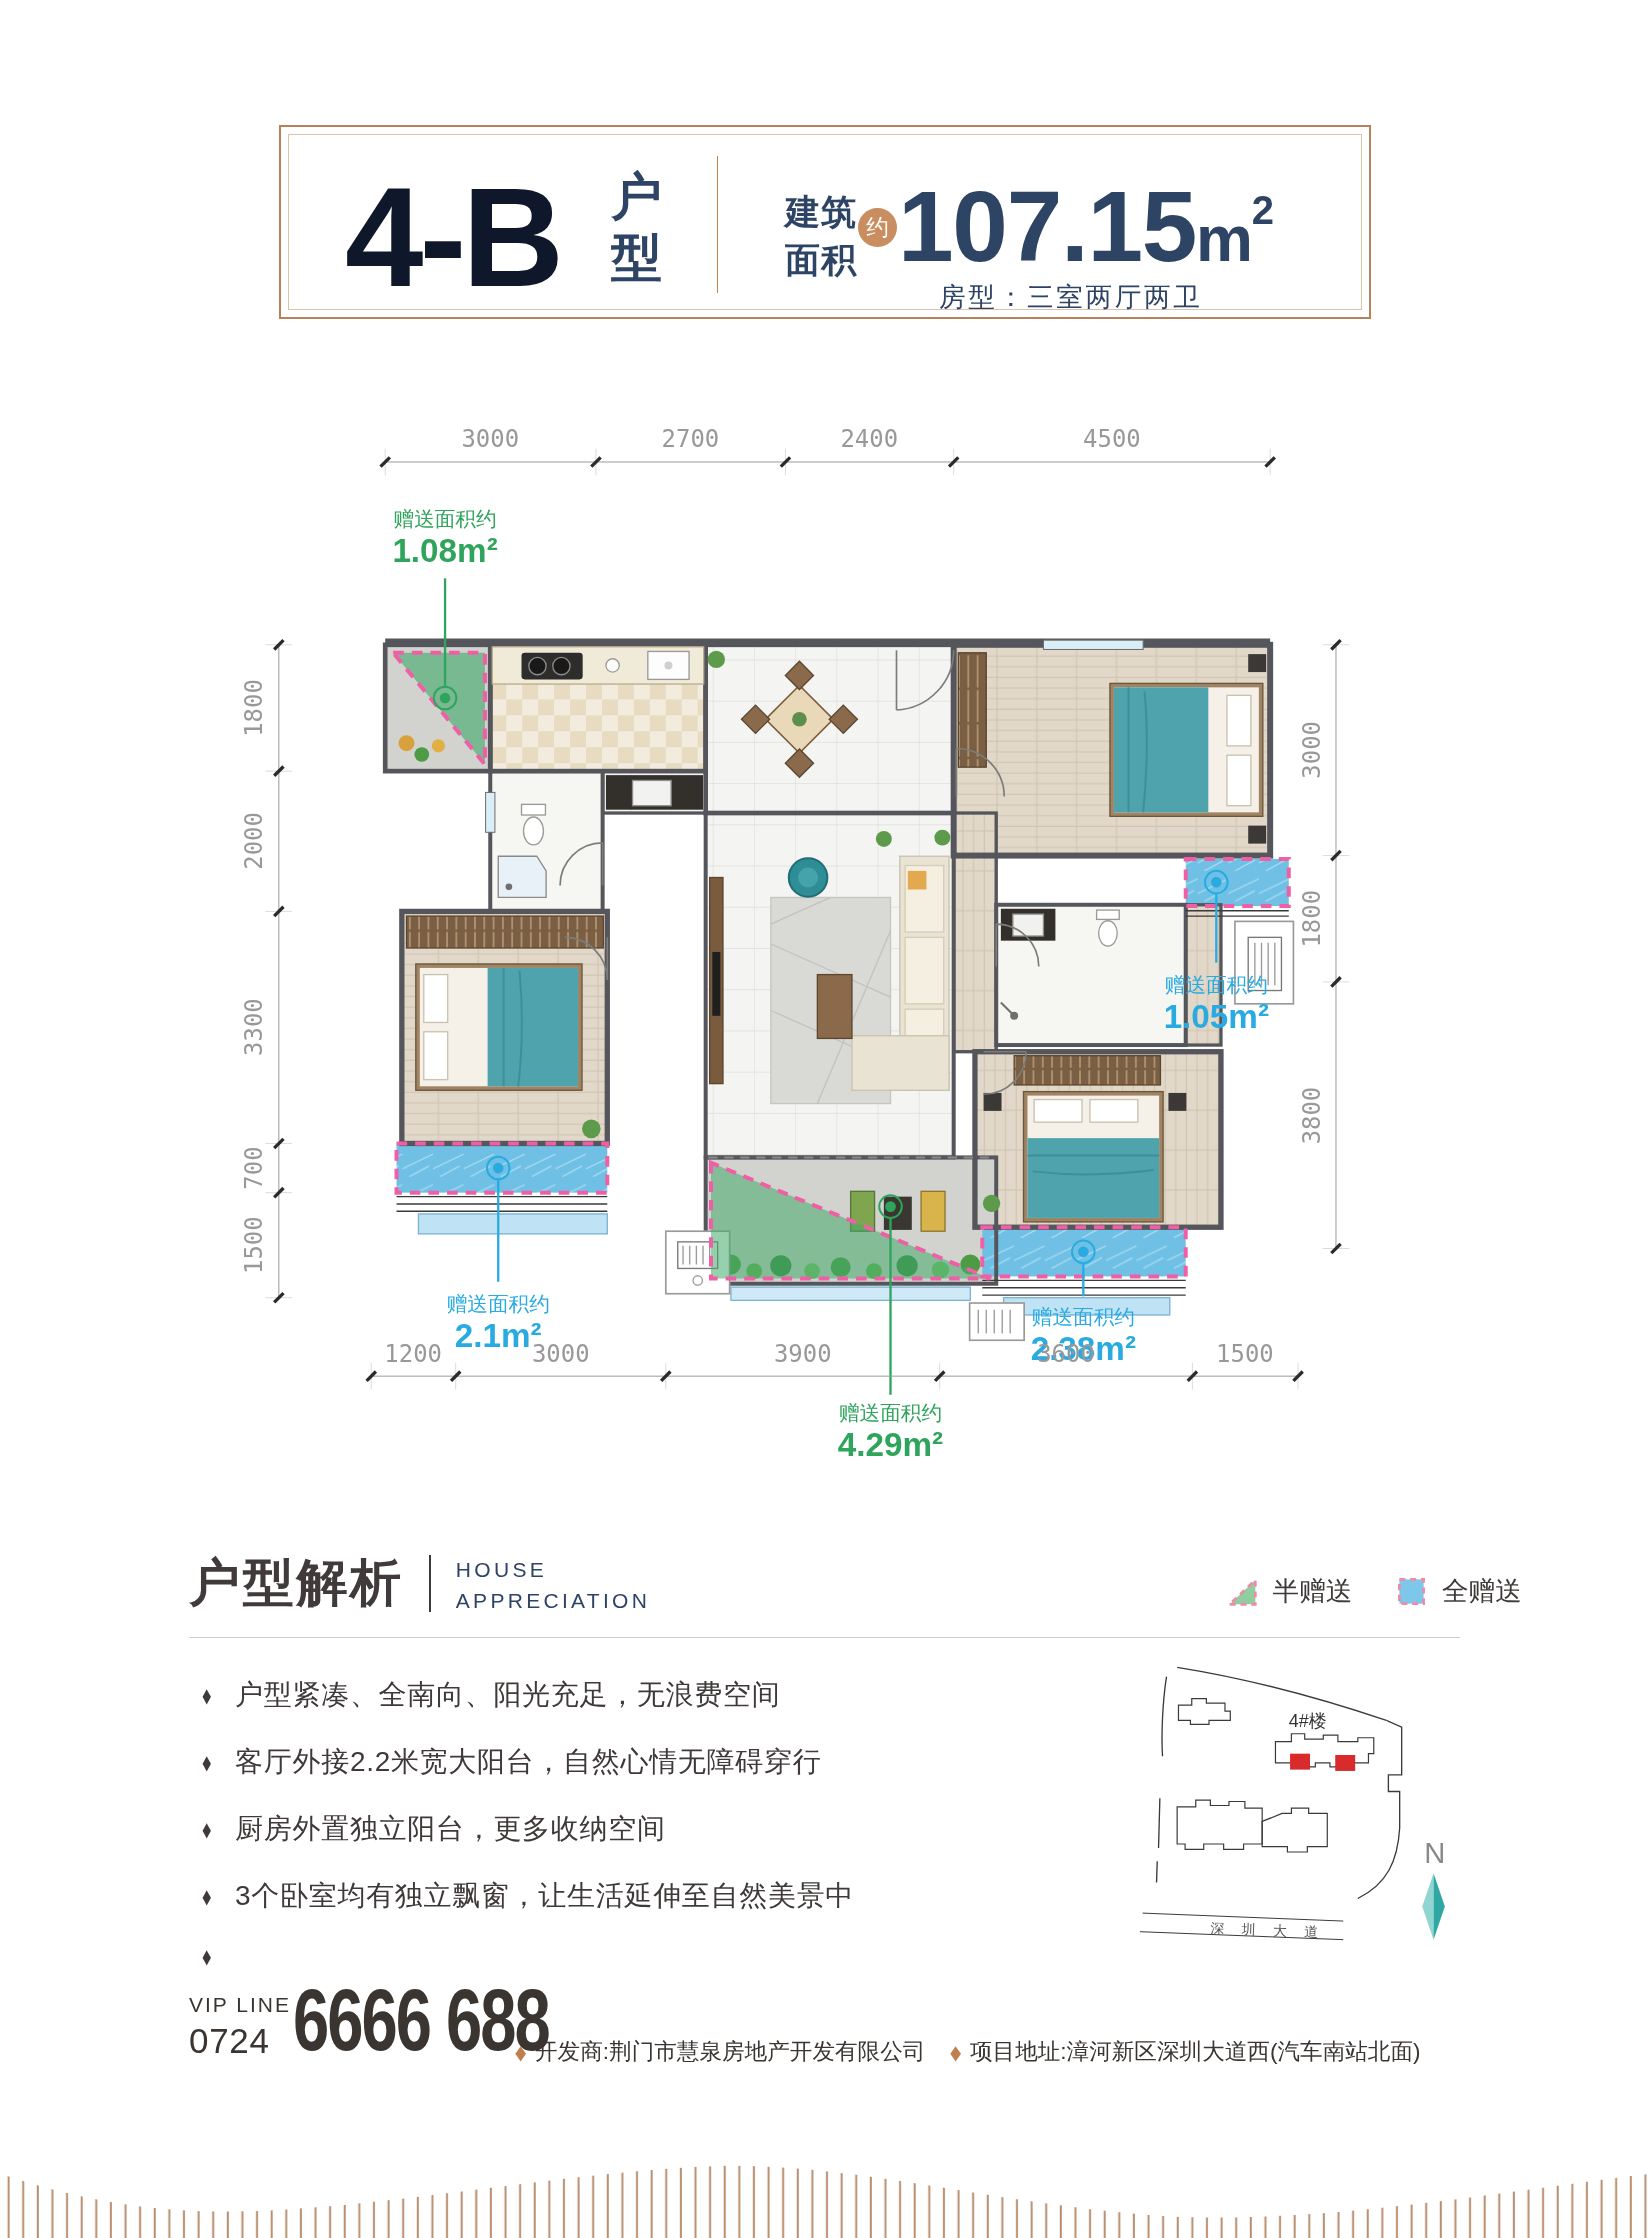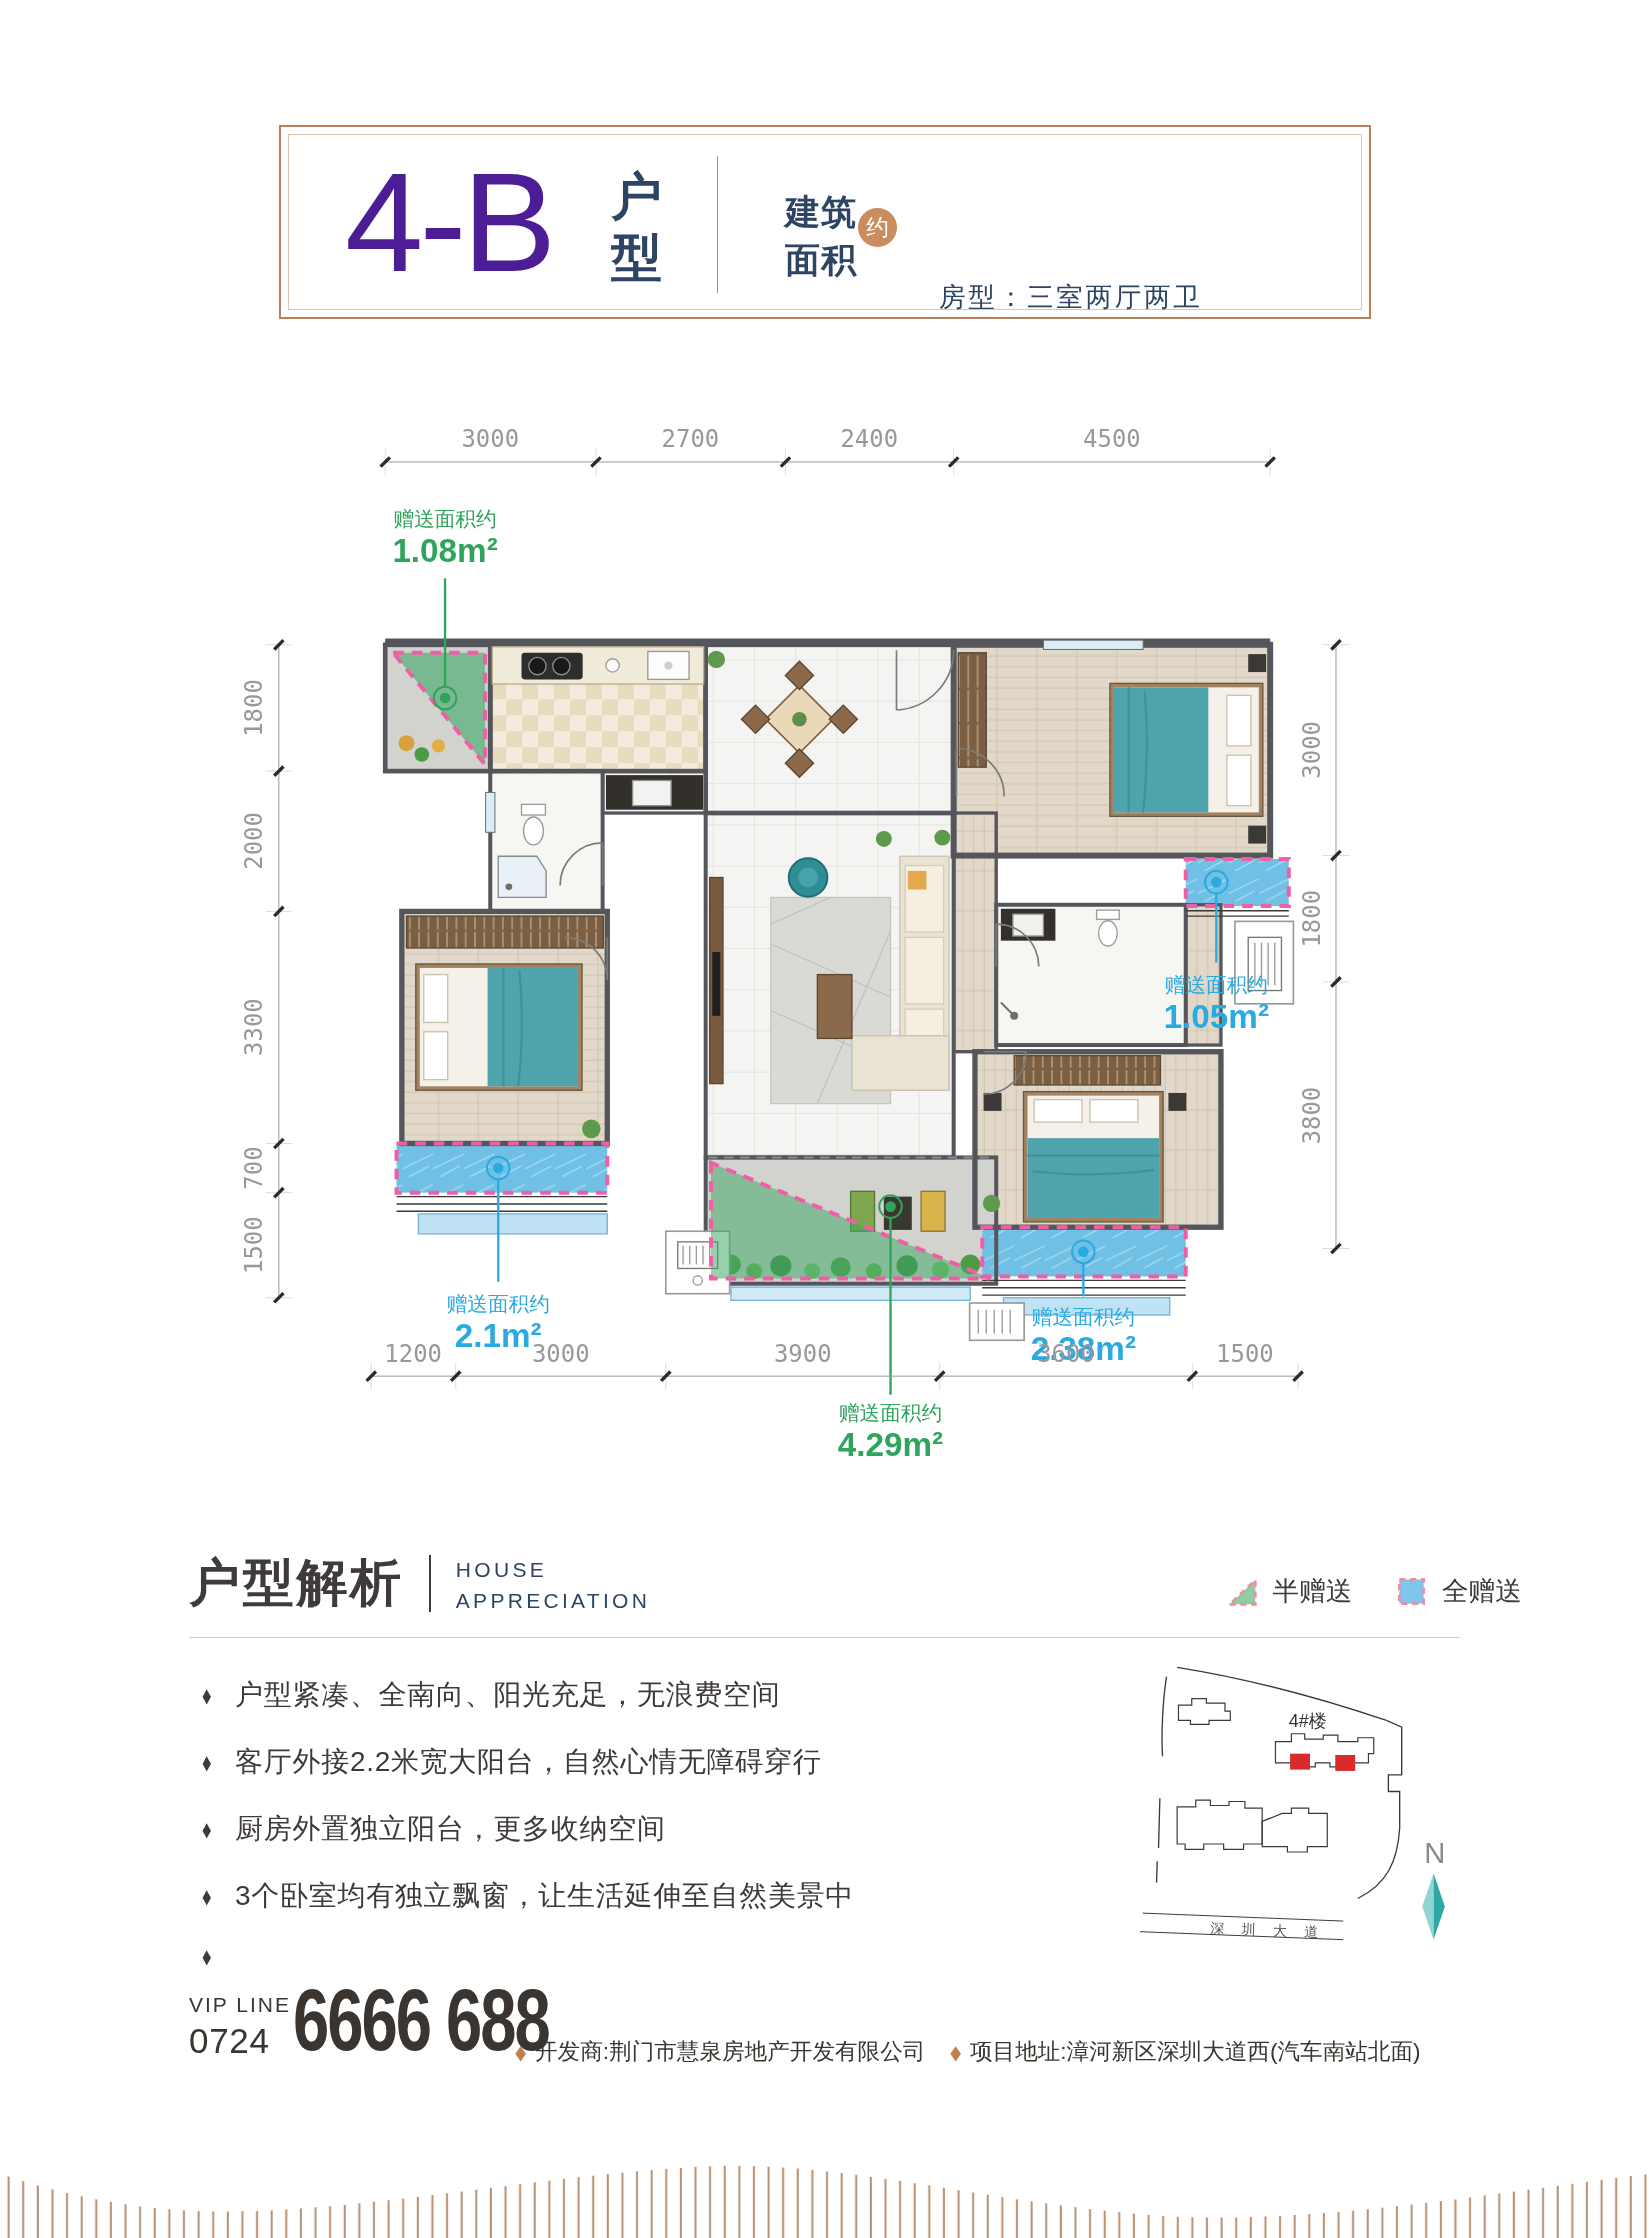--- a/index.html
+++ b/index.html
@@ -3,21 +3,21 @@
 <meta charset="utf-8">
 <style>
   html,body{margin:0;padding:0;background:#ffffff;}
   .page{position:relative;width:1650px;height:2239px;background:#fff;overflow:hidden;
         font-family:"Liberation Sans", sans-serif;color:#3a3530;}
   .abs{position:absolute;}
 
   
   .title-box{left:279px;top:125px;width:1092px;height:194px;border:2.7px solid #b5825c;box-sizing:border-box;}
   .title-box .inner{position:absolute;inset:6.6px;border:0.7px solid #ddc3aa;}
-  .unit-name{left:64px;top:12px;font-size:141px;font-weight:normal;color:#4c1d95;letter-spacing:-4px;line-height:166px;}
+  .unit-name{left:64px;top:27px;font-size:141px;font-weight:bold;color:#0f172a;letter-spacing:-4px;line-height:166px;}
   .unit-suffix{left:298px;top:39px;width:56px;font-size:51px;font-weight:bold;color:#2e4464;line-height:61px;word-break:break-all;margin-left:32px;}
   .tb-divider{left:436px;top:29px;width:1.3px;height:137px;background:#c08552;}
   .area-labels{left:504px;top:61px;font-size:35px;font-weight:bold;color:#2e4464;line-height:48px;letter-spacing:1.3px;}
   .approx-badge{left:577px;top:81px;width:39px;height:39px;border-radius:50%;background:#c98d5f;color:#fff;
                 font-size:22.6px;display:flex;align-items:center;justify-content:center;}
   .area-number{left:617px;top:26.6px;font-size:100px;font-weight:bold;color:#2e4464;line-height:113px;letter-spacing:-1.3px;}
   .area-number .u{font-size:64px;}
   .area-number sup{font-size:40px;vertical-align:37px;font-weight:bold;}
   .room-type{left:658px;top:152px;font-size:26.6px;color:#2e4464;letter-spacing:2.7px;}
 
@@ -58,20 +58,21 @@
   <div class="abs title-box">
     <div class="inner"></div>
     <div class="abs unit-name">4-B</div>
     <div class="abs unit-suffix">户型</div>
     <div class="abs tb-divider"></div>
     <div class="abs area-labels">
       <div>建筑</div>
       <div>面积</div>
     </div>
     <div class="abs approx-badge">约</div>
+    <div class="abs area-number"><span>107.15</span><span class="u">m</span><sup>2</sup></div>
     <div class="abs room-type">房型：三室两厅两卫</div>
   </div>
 
   <svg class="abs plan-wrap" viewBox="0 0 1850 1600">
     <defs>
       <pattern id="tile" width="62" height="62" patternUnits="userSpaceOnUse">
         <rect width="62" height="62" fill="#f4f4f2"></rect>
         <path d="M0,0 H62 V62" fill="none" stroke="#dededa" stroke-width="2"></path>
       </pattern>
       <pattern id="woodH" width="60" height="16" patternUnits="userSpaceOnUse">

